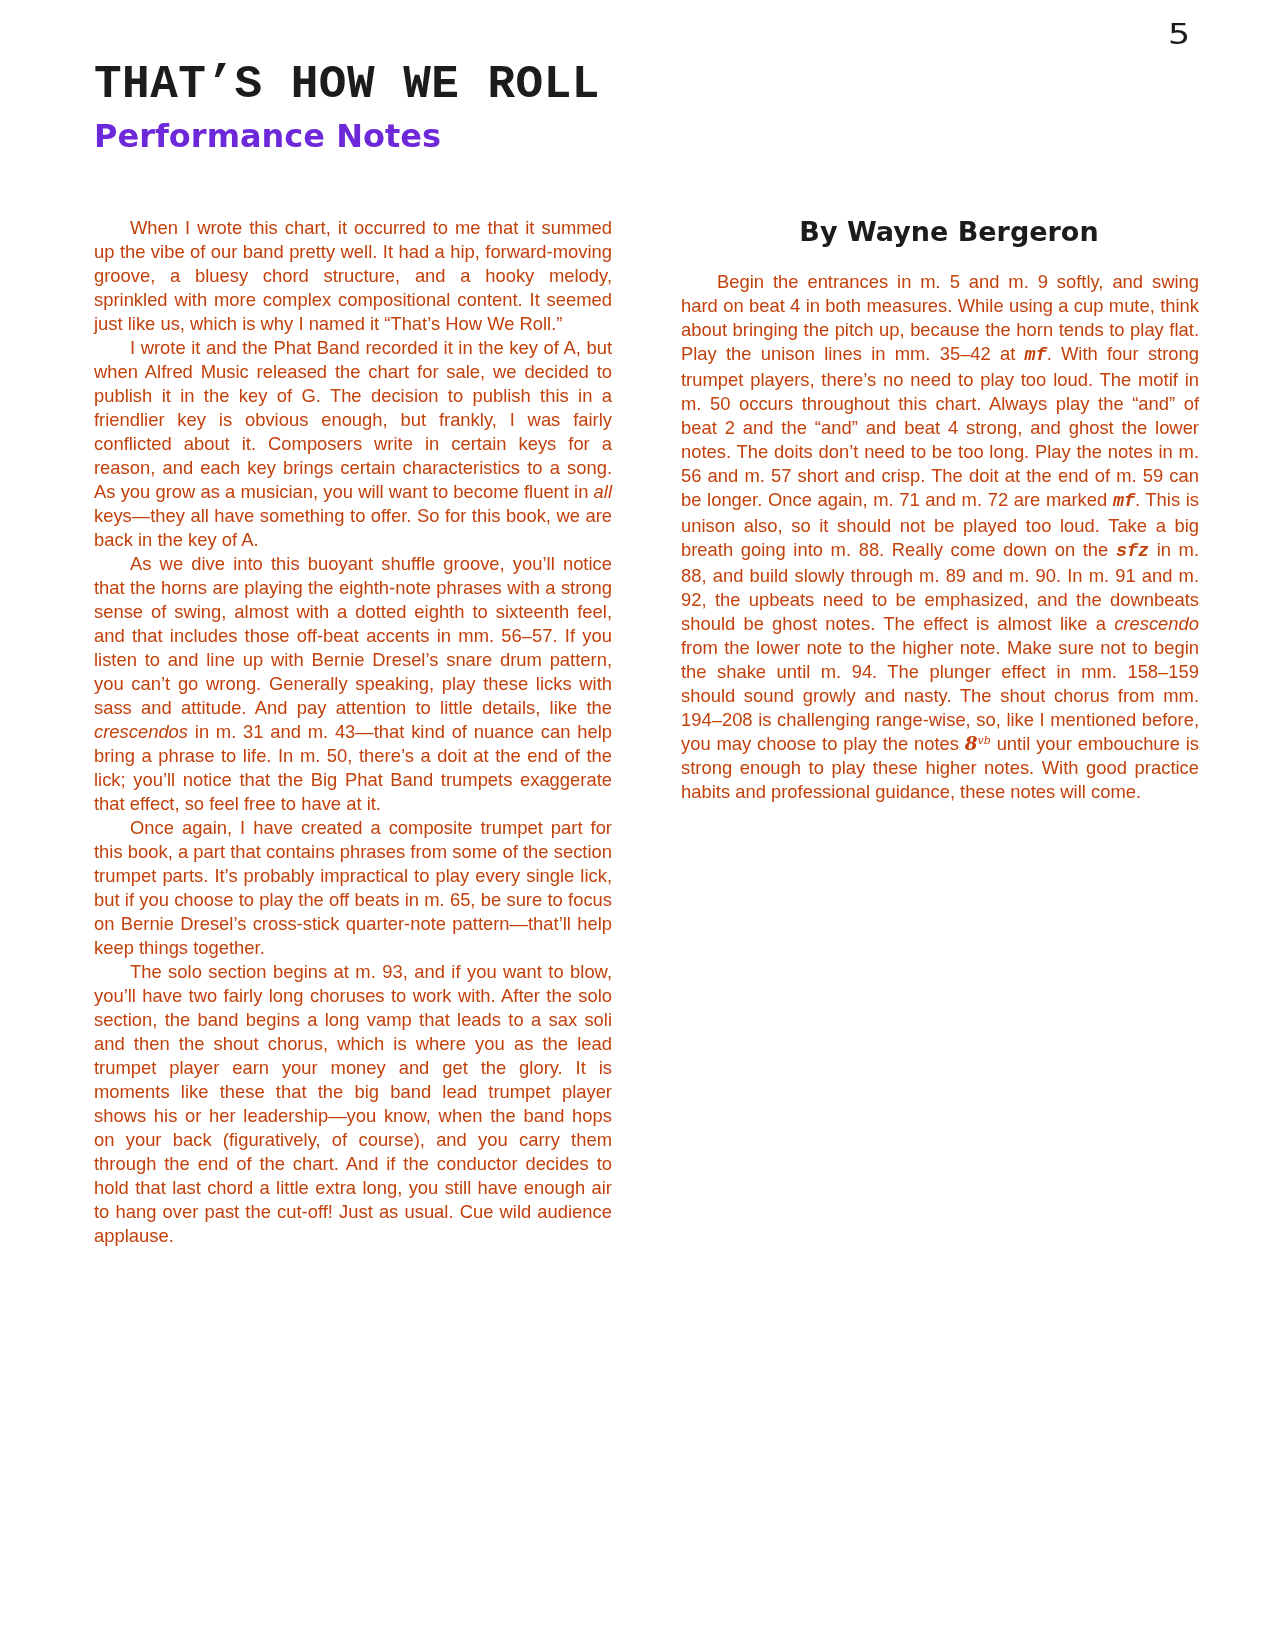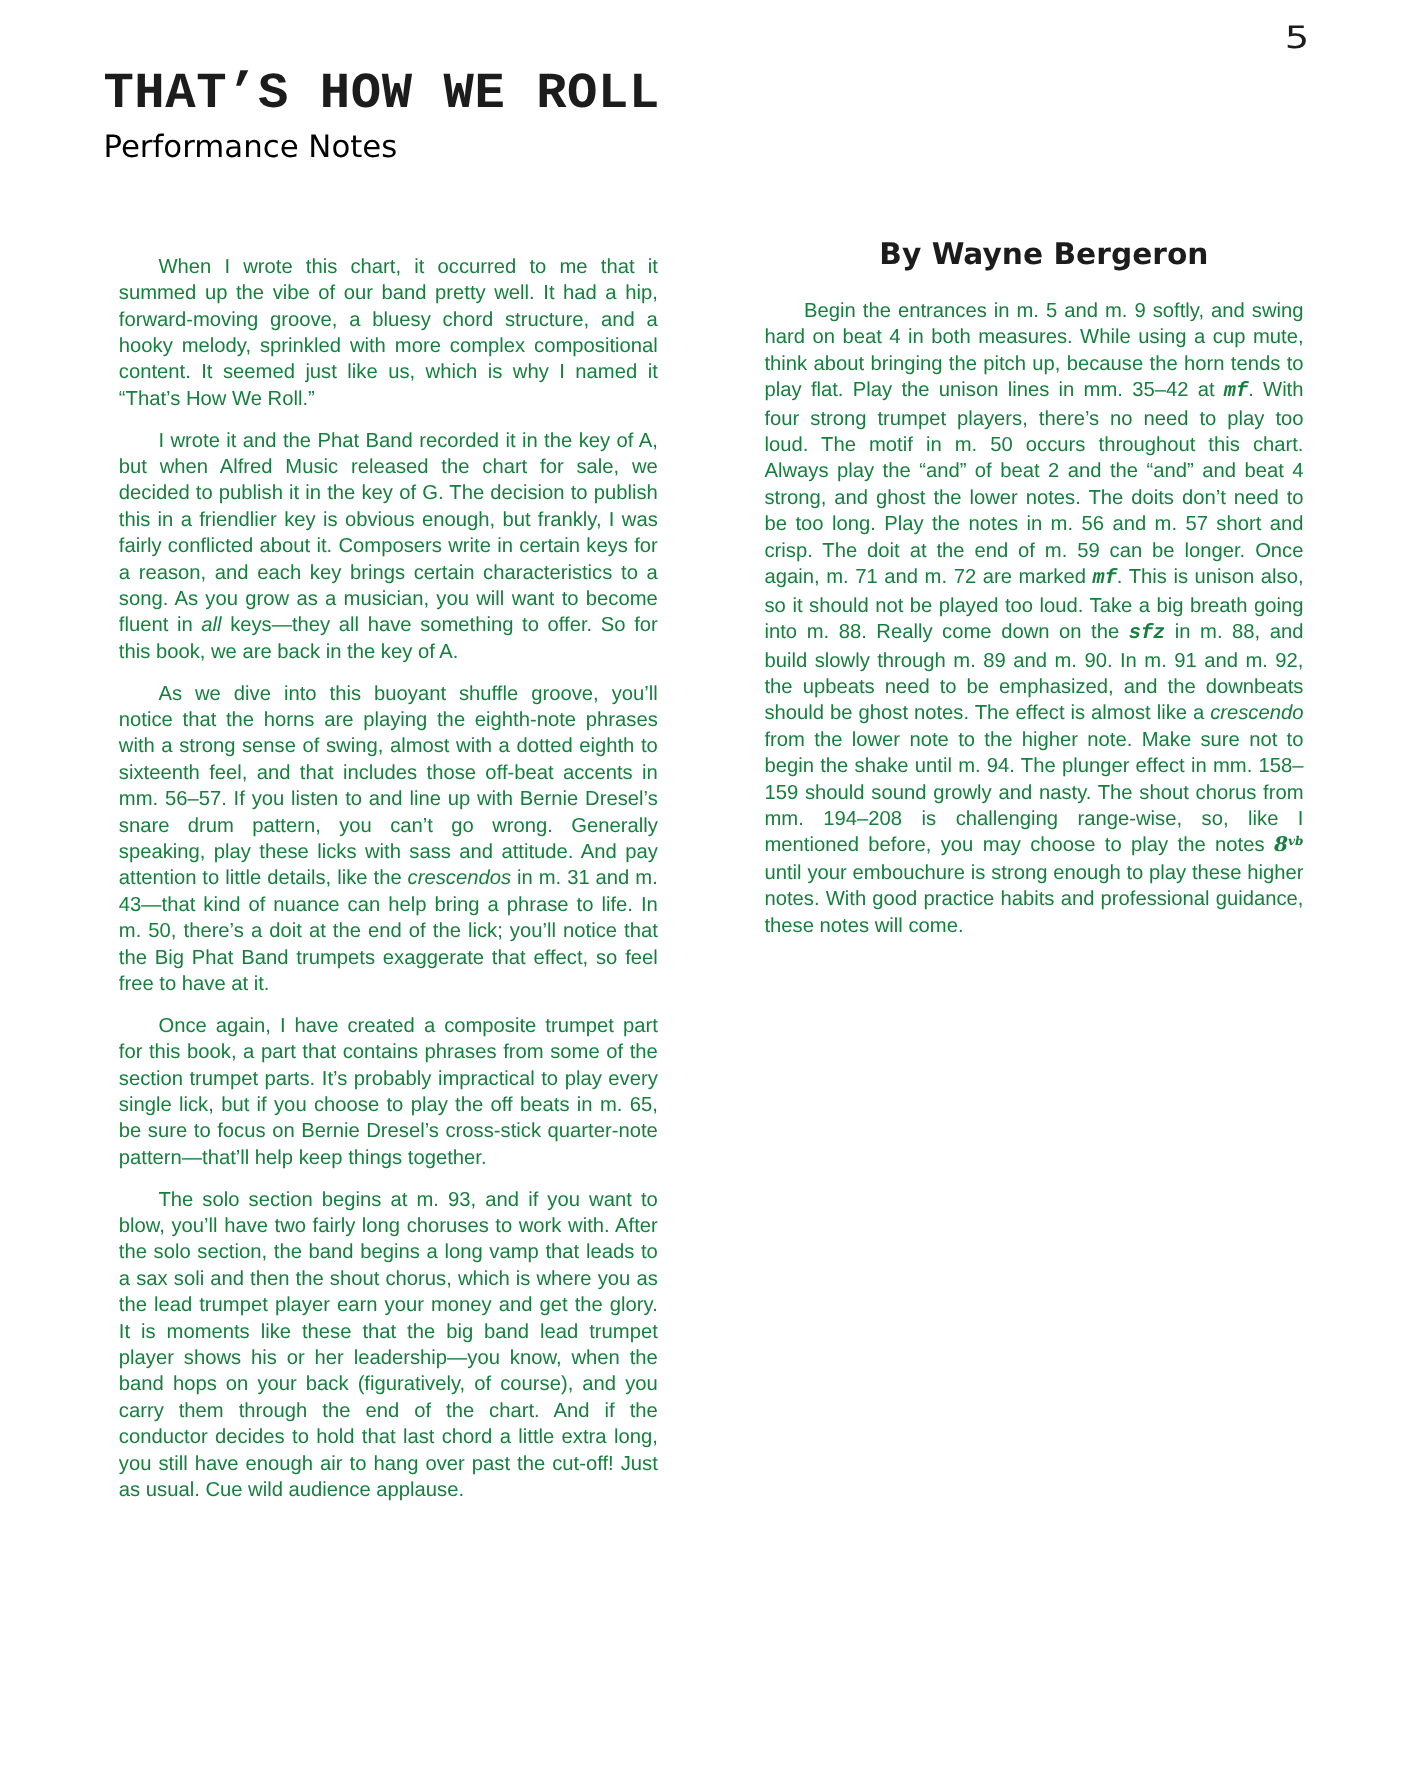--- a/index.html
+++ b/index.html
@@ -38,23 +38,23 @@
       color: #1c1c1c;
       margin: 0;
       line-height: 1;
       white-space: nowrap;
     }
     .subtitle {
       position: absolute;
       top: 120px;
       left: 94px;
       font-family: "DejaVu Sans", sans-serif;
-      font-weight: normal;
-      font-size: 28px;
-      color: #000000;
+      font-weight: bold;
+      font-size: 32px;
+      color: #6d28d9;
       margin: 0;
       line-height: 1;
       white-space: nowrap;
     }
     .column {
       position: absolute;
       top: 216px;
       width: 518px;
     }
     .col-left { left: 94px; }
@@ -67,38 +67,37 @@
       color: #1c1c1c;
       margin: 0 0 22px 0;
       line-height: 1.2;
       white-space: nowrap;
     }
     .col-right .byline { margin-left: 18px; }
     .body-text p {
       font-family: "Liberation Sans", "DejaVu Sans", sans-serif;
       font-size: 18.4px;
       line-height: 24px;
-      margin: 14px;
+      margin: 0;
       text-align: justify;
       text-indent: 36px;
-      color: #15803d;
+      color: #c2410c;
       hyphens: none;
     }
     em.dyn {
       font-family: Liberation Mono, monospace;
       font-style: italic;
       font-weight: bold;
     }
     sup.ottava {
       font-family: "DejaVu Serif", serif;
       font-style: italic;
       font-size: 11px;
       vertical-align: 6px;
       line-height: 0;
-      font-weight: bold;
     }
     span.ottava-num {
       font-family: "DejaVu Serif", serif;
       font-style: italic;
       font-weight: bold;
     }
   </style>
 </head>
 <body>
 

